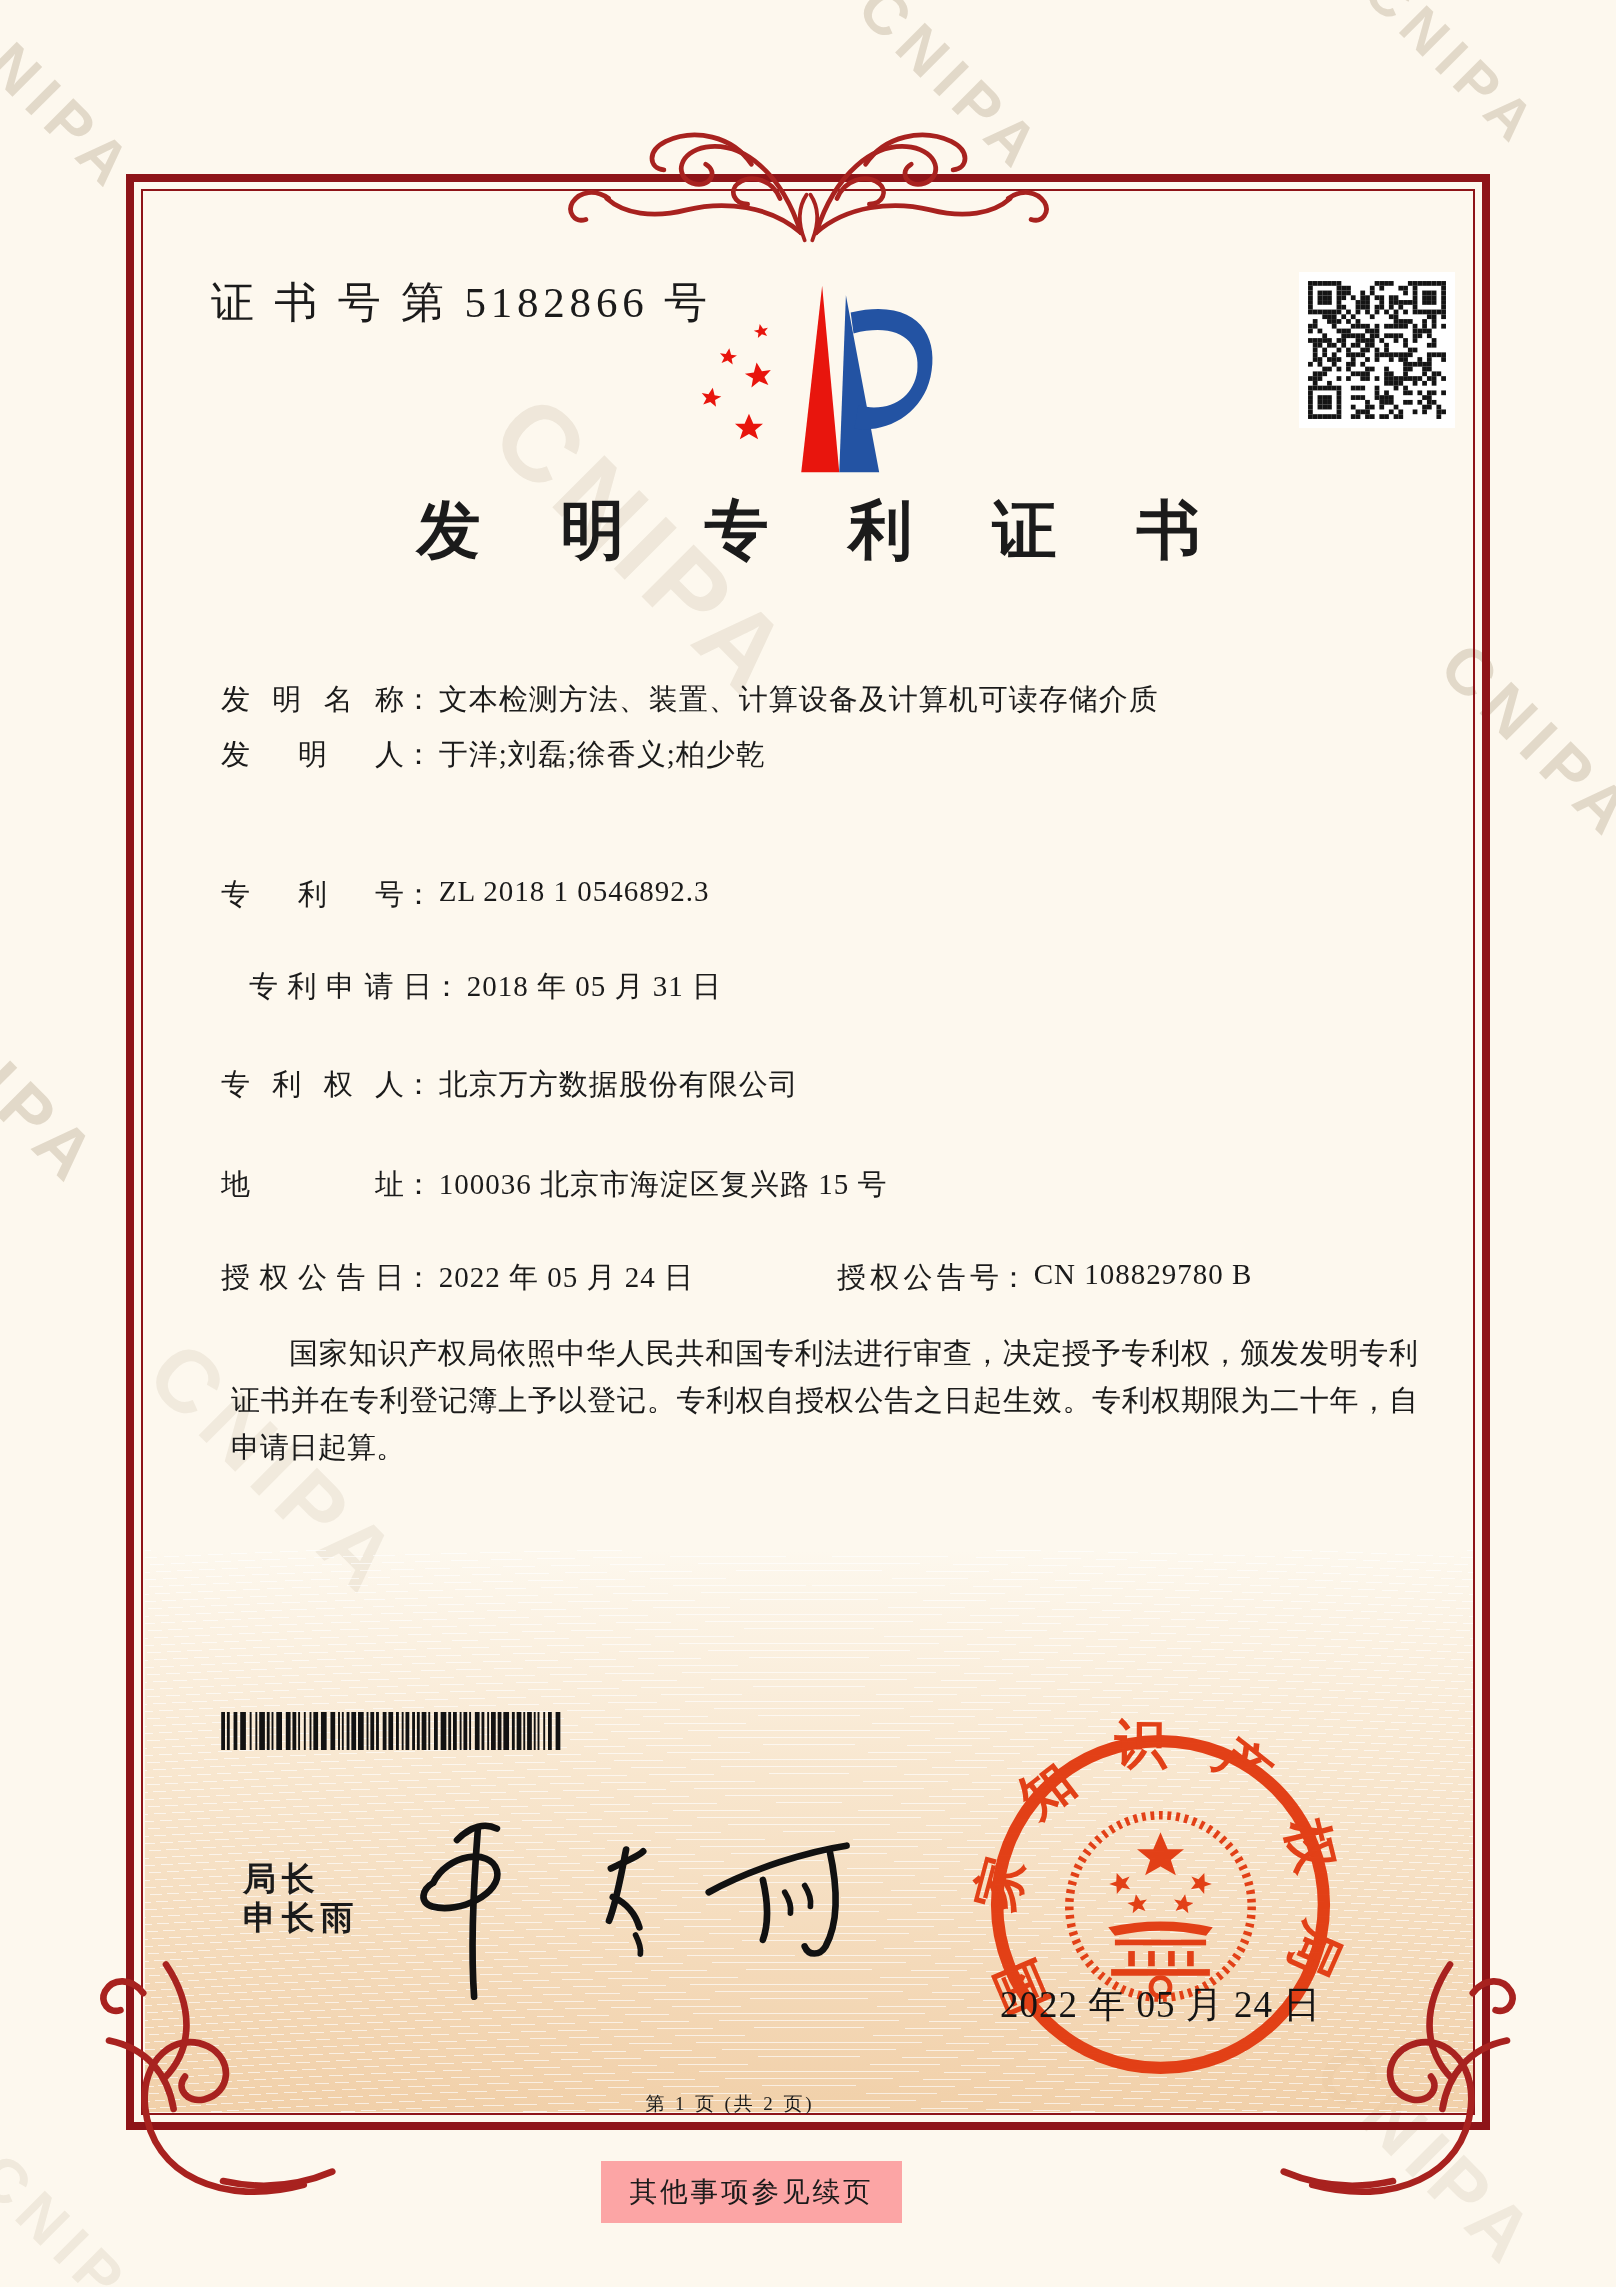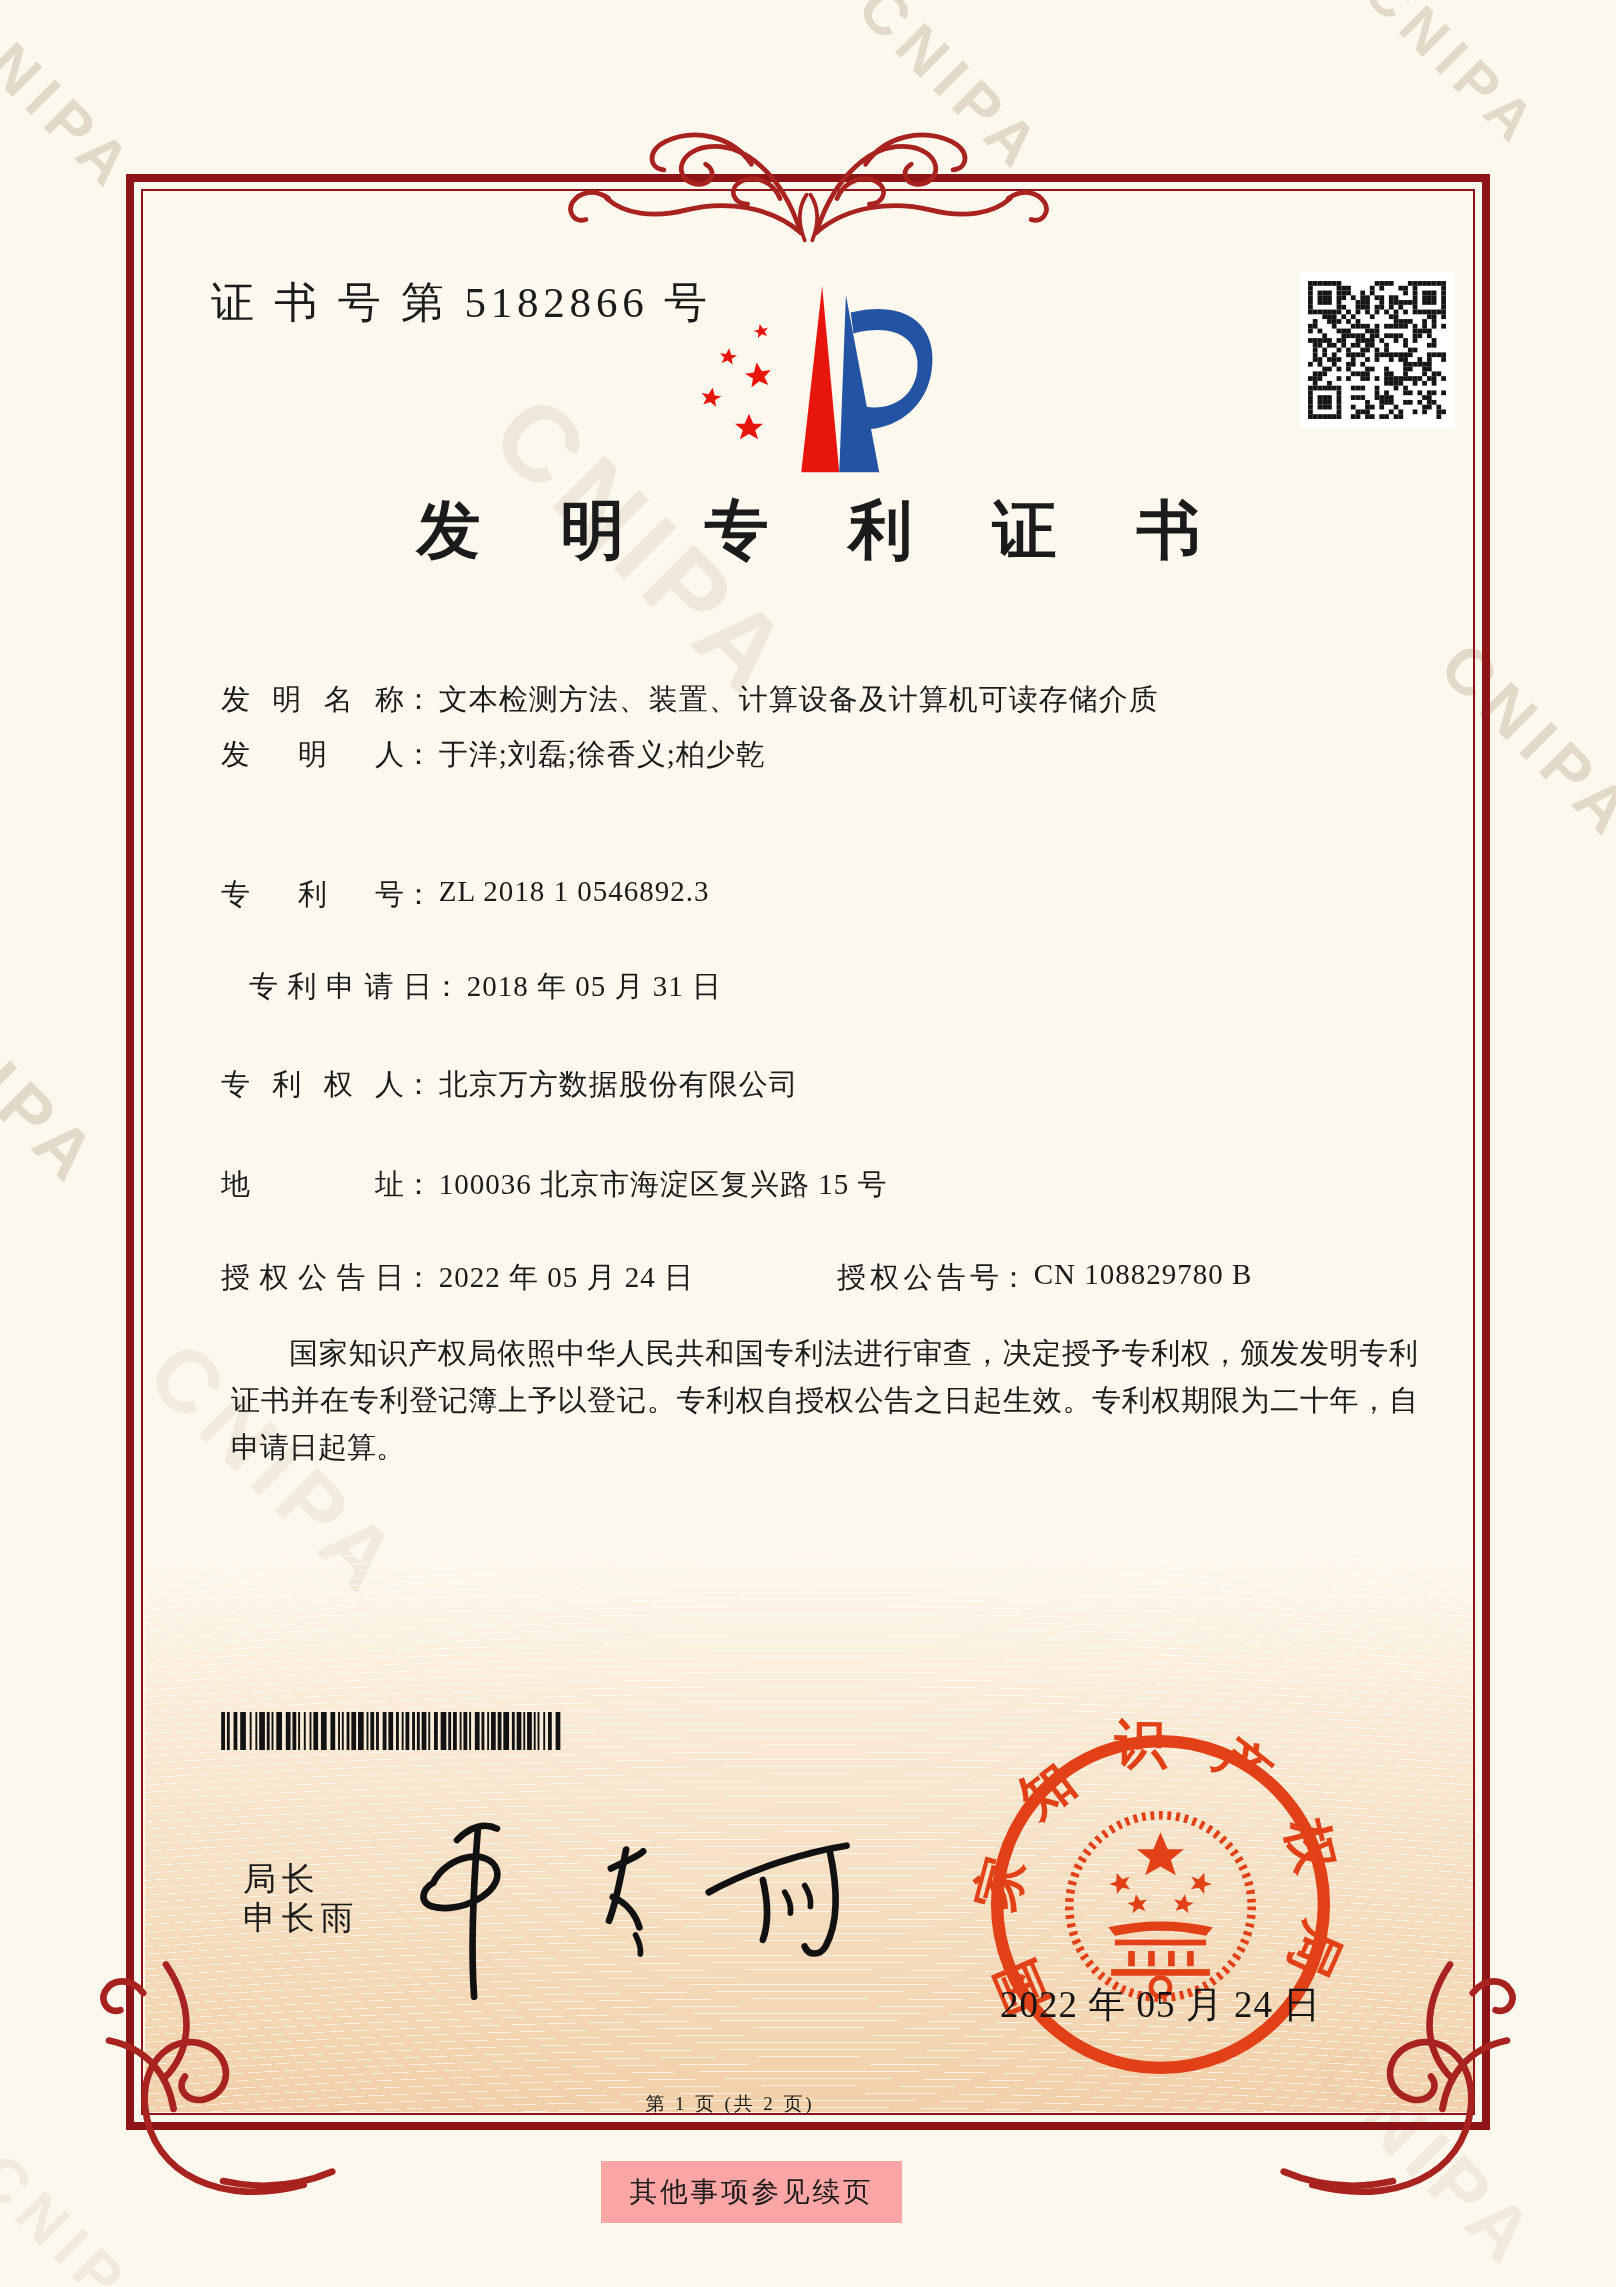--- a/index.html
+++ b/index.html
@@ -23,21 +23,21 @@
          letter-spacing:80px;transform:translateX(40px);}
   
   .frow{position:absolute;left:221px;width:1255px;font-size:29px;white-space:nowrap;}
   .flabel{display:inline-block;width:183px;text-align:justify;text-align-last:justify;vertical-align:top;}
   .fcolon{display:inline-block;vertical-align:top;}
   .fvalue{display:inline-block;margin-left:5.7px;letter-spacing:1px;vertical-align:top;}
   .fgroup2{position:absolute;left:616px;top:0;white-space:nowrap;}
   .fgroup2 .flabel{width:162px;}
   .legal{position:absolute;left:231px;top:1330px;width:1187px;font-size:29px;line-height:47px;text-align:justify;}
   .legal p{margin:0 0 7.6px 0;text-indent:2em;}
-  .director{position:absolute;left:243px;font-size:33px;font-weight:normal;
+  .director{position:absolute;left:243px;font-size:33px;font-weight:bold;
             font-family:"Liberation Sans","DejaVu Sans",sans-serif;letter-spacing:5.7px;}
   .sealdate{position:absolute;left:980px;top:1980px;width:361px;text-align:center;font-size:37px;
             color:#141414;letter-spacing:1px;z-index:6;}
   .pageno{position:absolute;left:145px;top:2091px;width:1170px;text-align:center;font-size:19px;letter-spacing:2.9px;}
   .note{position:absolute;left:601px;top:2161px;background:#fca5a5;padding:12.4px 28.5px;font-size:27.6px;letter-spacing:2.9px;}
   svg{position:absolute;}
 </style>
 </head>
 <body>
 

